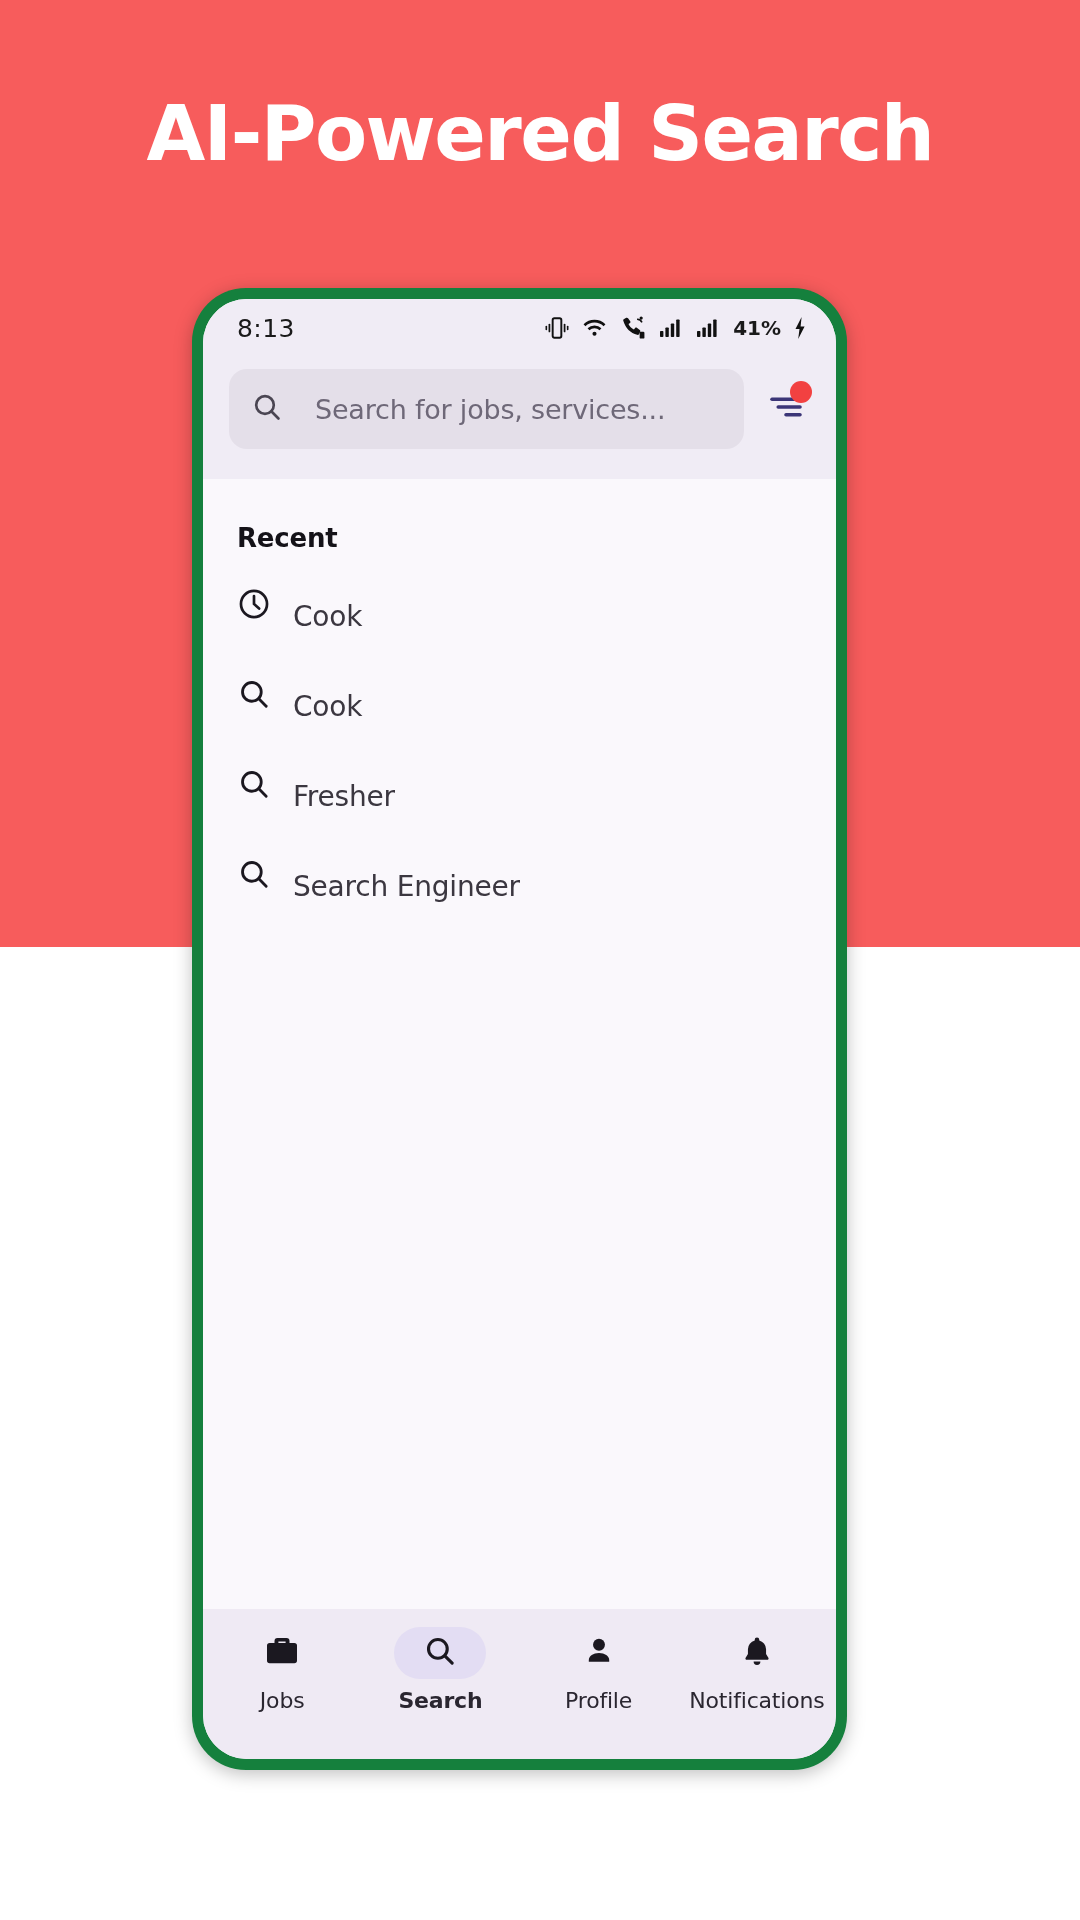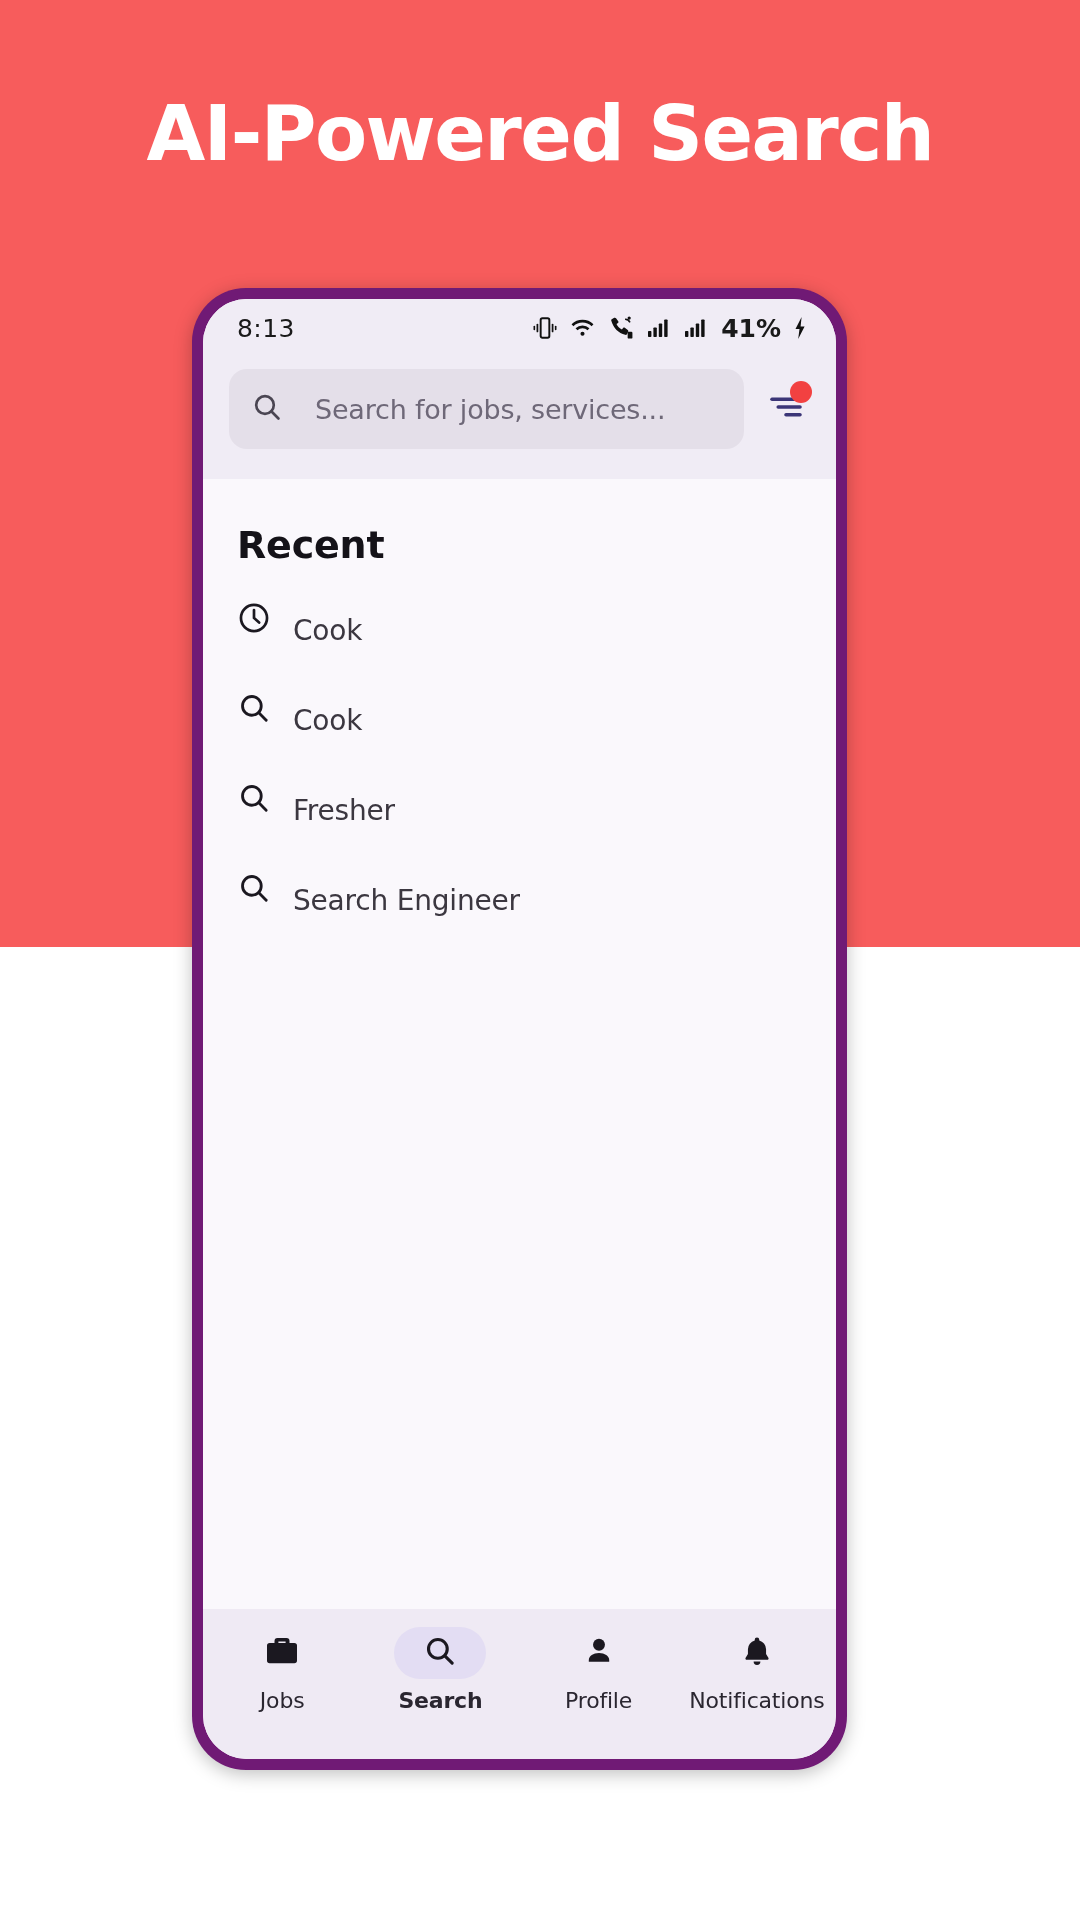--- a/index.html
+++ b/index.html
@@ -32,21 +32,21 @@
     font-weight: 700;
     letter-spacing: -1.5px;
     line-height: 1.0;
   }
 
   
   .phone {
     position: absolute;
     left: 192px; top: 288px;
     width: 655px; height: 1482px;
-    background: #701a75;
+    background: #15803d;
     border-radius: 54px;
     padding: 11px;
     box-shadow: 0 4px 18px rgba(0,0,0,0.25);
   }
   .phone-screen {
     position: relative;
     width: 100%; height: 100%;
     background: #FAF8FC;
     border-radius: 44px;
     overflow: hidden;
@@ -71,21 +71,21 @@
     letter-spacing: 0.4px;
   }
   .status-icons {
     display: flex;
     align-items: center;
     gap: 11px;
   }
   .status-icons svg { display: block; }
   .battery-text {
     font-family: "DejaVu Sans", sans-serif;
-    font-size: 25px;
+    font-size: 20px;
     font-weight: 700;
     color: #1a1a1a;
     margin-left: 2px;
   }
 
   
   .search-header {
     background: #F0ECF5;
     padding: 12px 26px 30px 26px;
     display: flex;
@@ -128,21 +128,21 @@
 
   
   .content {
     flex: 1 1 auto;
     background: #FAF8FC;
     padding: 26px 0 0 0;
     overflow: hidden;
   }
   .section-title {
     font-family: "DejaVu Sans", sans-serif;
-    font-size: 38px;
+    font-size: 26px;
     font-weight: 700;
     color: #141218;
     padding: 18px 34px 8px 34px;
     letter-spacing: -0.2px;
   }
   .sug-row {
     display: flex;
     align-items: center;
     gap: 22px;
     padding: 18px 34px;

